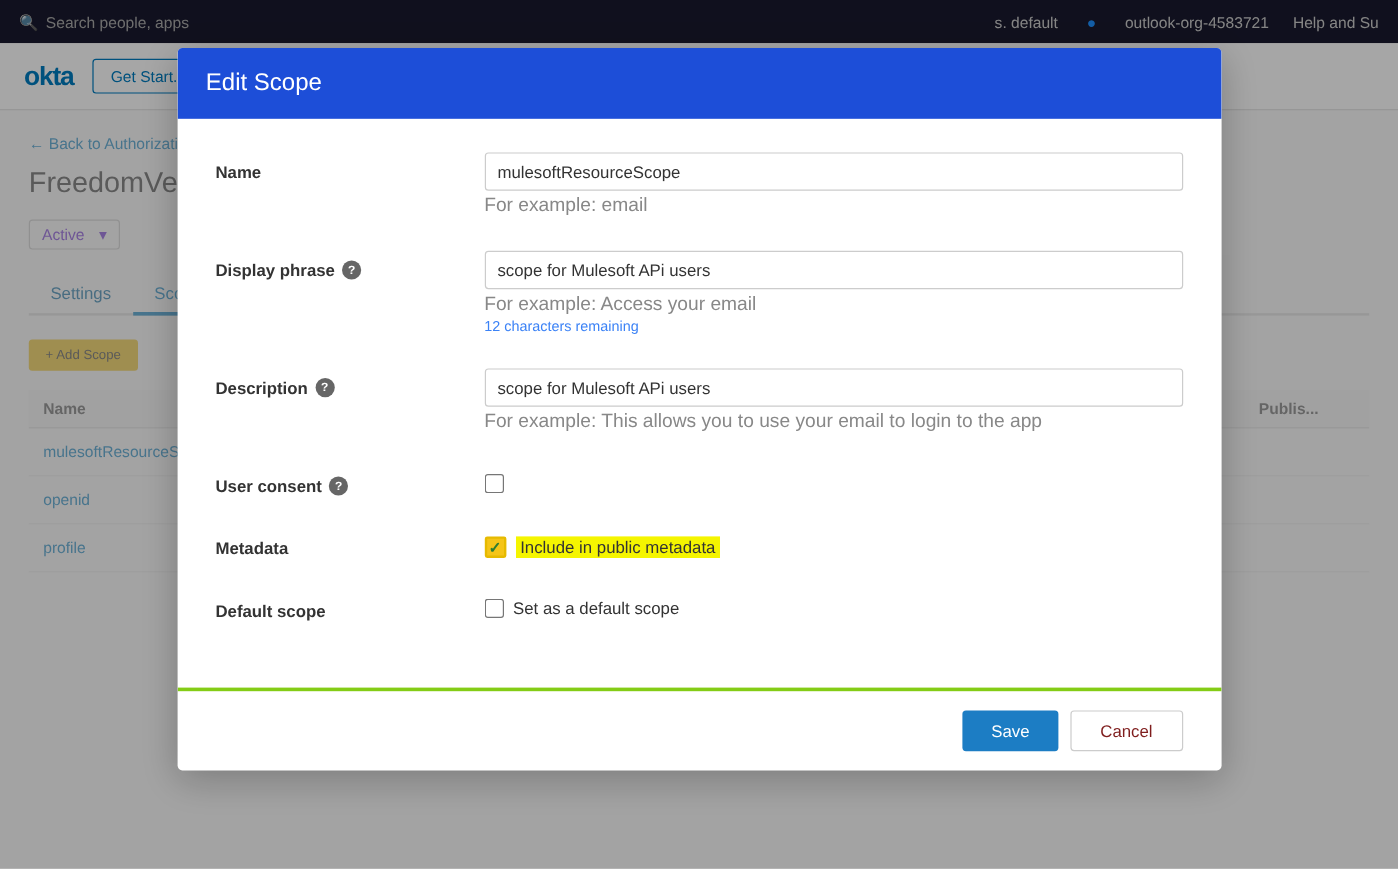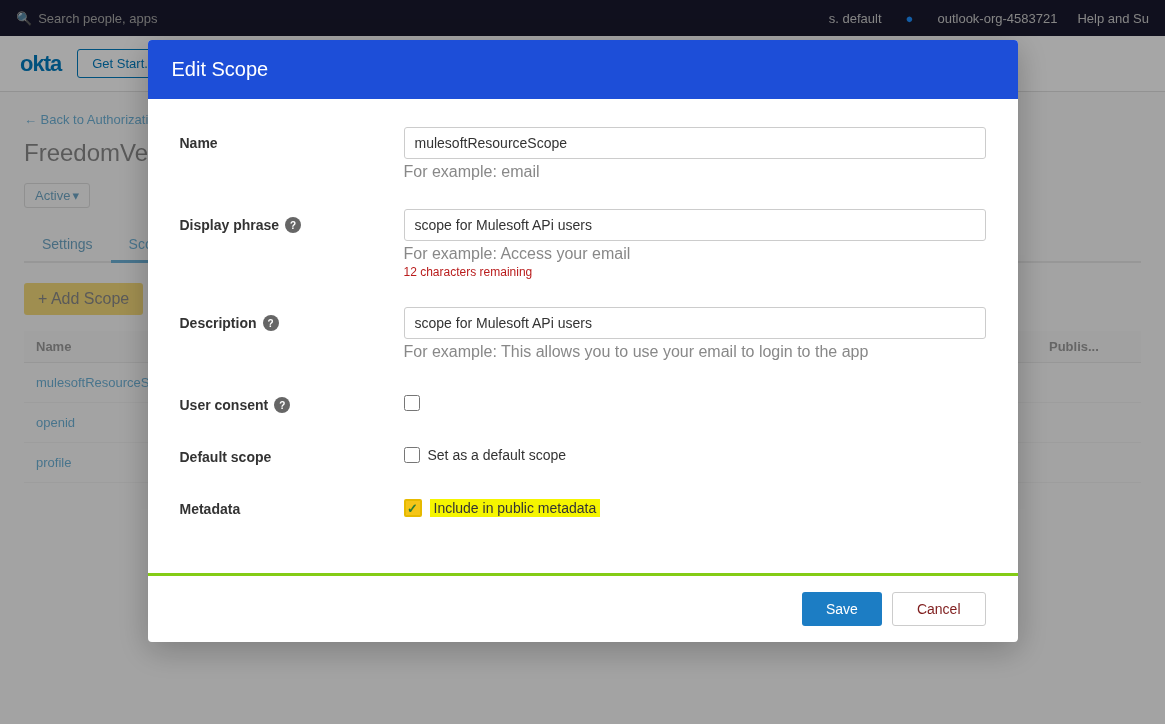--- a/index.html
+++ b/index.html
@@ -75,26 +75,26 @@
     }
     .page-title {
       font-size: 24px;
       font-weight: 300;
       color: #333;
       margin-bottom: 16px;
     }
     .status-dropdown {
       display: inline-flex;
       align-items: center;
-      gap: 2px;
+      gap: 12px;
       border: 1px solid #ccc;
       border-radius: 3px;
       padding: 4px 10px;
       font-size: 13px;
-      color: #0369a1;
+      color: #6d28d9;
       background: #fff;
       margin-bottom: 20px;
     }
     .tabs-row {
       display: flex;
       gap: 0;
       border-bottom: 2px solid #e0e0e0;
       margin-bottom: 20px;
     }
     .tab-item {
@@ -110,21 +110,21 @@
       border-bottom: 3px solid #007dc1;
     }
     .add-scope-btn {
       display: inline-flex;
       align-items: center;
       gap: 6px;
       background: #f5c518;
       border: none;
       border-radius: 3px;
       padding: 7px 14px;
-      font-size: 16px;
+      font-size: 11px;
       font-weight: 500;
       color: #333;
       margin-bottom: 16px;
     }
 
     .table-header {
       display: grid;
       grid-template-columns: 250px 120px 1fr 80px;
       padding: 8px 12px;
       font-size: 13px;
@@ -212,21 +212,21 @@
       color: #333;
       outline: none;
     }
     .form-hint {
       font-size: 16px;
       color: #888;
       margin-top: 4px;
     }
     .form-hint2 {
       font-size: 12px;
-      color: #b91c1c;
+      color: #3b82f6;
       margin-top: 2px;
     }
     .checkbox-row {
       display: flex;
       align-items: center;
       gap: 8px;
       padding-top: 6px;
     }
     .checkbox-row input[type="checkbox"] {
       width: 16px;
@@ -398,44 +398,44 @@
         </div>
         <div class="form-field">
           <div class="checkbox-row">
             <input type="checkbox" style="">
           </div>
         </div>
       </div>
 
       <div class="form-row">
         <div class="form-label">
-          <span>Default scope</span>
-        </div>
-        <div class="form-field">
-          <div class="checkbox-row">
-            <input type="checkbox" style="">
-            <label class="checkbox-label">Set as a default scope</label>
-          </div>
-        </div>
-      </div>
-
-      <div class="form-row">
-        <div class="form-label">
           <span>Metadata</span>
         </div>
         <div class="form-field">
           <div class="metadata-checkbox-row">
             <div class="checked-icon"></div>
             <label class="checkbox-label">
               <span class="metadata-label-wrapper">Include in public metadata</span>
             </label>
           </div>
         </div>
       </div>
 
+      <div class="form-row">
+        <div class="form-label">
+          <span>Default scope</span>
+        </div>
+        <div class="form-field">
+          <div class="checkbox-row">
+            <input type="checkbox" style="">
+            <label class="checkbox-label">Set as a default scope</label>
+          </div>
+        </div>
+      </div>
+
     </div>
 
     <div class="modal-footer">
       <button class="btn-save">Save</button>
       <button class="btn-cancel">Cancel</button>
     </div>
   </div>
 </div>
 
 </body></html>

